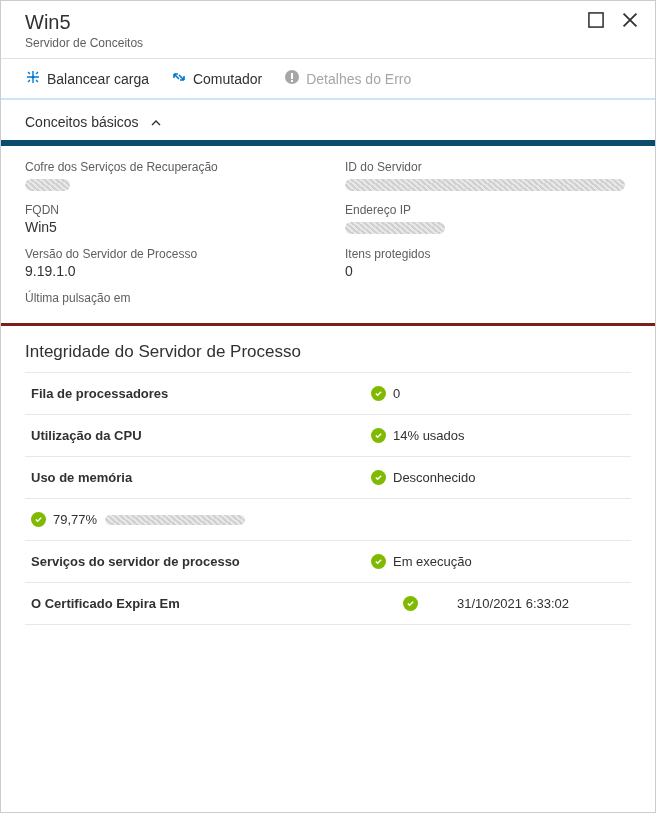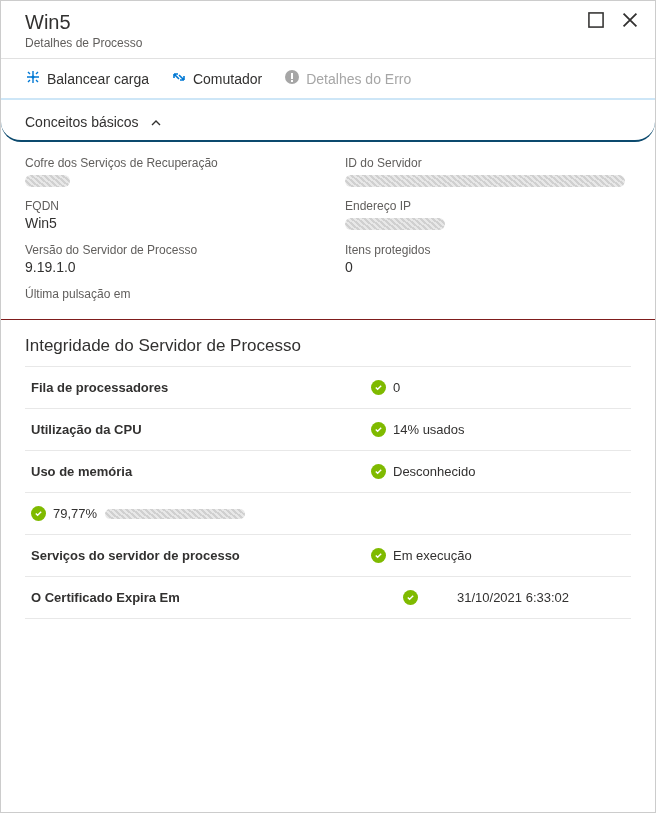--- a/index.html
+++ b/index.html
@@ -42,30 +42,29 @@
     }
     .tb-item.disabled { color: #a6a6a6; cursor: default; }
     .section-header {
       display: flex;
       align-items: flex-end;
       gap: 10px;
       padding: 14px 24px 10px;
       font-size: 14px;
       color: #323130;
       cursor: pointer;
-      border-bottom: 2px solid #0c4a6e;
-      border-radius: 20px;
+      border-bottom: 6px solid #0c4a6e;
     }
     .chevron { width: 14px; height: 14px; }
     .basics-grid {
       display: grid;
       grid-template-columns: 300px 1fr;
       gap: 12px 20px;
       padding: 14px 24px 18px;
-      border-bottom: 1px solid #7f1d1d;
+      border-bottom: 3px solid #7f1d1d;
     }
     .field { display: flex; flex-direction: column; gap: 2px; }
     .field-label { font-size: 12px; color: #605e5c; }
     .field-value { font-size: 14px; color: #323130; }
     .redacted {
       height: 12px;
       background: repeating-linear-gradient(40deg,#d0d0d0,#d0d0d0 2px,#e8e8e8 2px,#e8e8e8 4px);
       border-radius: 6px;
       margin-top: 3px;
     }
@@ -91,21 +90,21 @@
     }
     .ok-icon svg { width: 9px; height: 9px; }
     .hr-redact { width: 140px; height: 10px; background: repeating-linear-gradient(40deg,#d0d0d0,#d0d0d0 2px,#e8e8e8 2px,#e8e8e8 4px); border-radius: 5px; }
   </style>
 </head>
 <body>
 
 <div class="titlebar">
   <div class="title-left">
     <div class="window-title">Win5</div>
-    <div class="window-subtitle">Detalhes de Processo</div>
+    <div class="window-subtitle">Servidor de Conceitos</div>
   </div>
   <div class="window-controls">
     <div class="win-btn">
       <svg viewBox="0 0 14 14">
           <rect x="1.5" y="1.5" width="11" height="11" fill="none" stroke="#323130" stroke-width="1.2"></rect>
         </svg>
     </div>
     <div class="win-btn">
       <svg viewBox="0 0 14 14">
           <path d="M2 2 L12 12 M12 2 L2 12" stroke="#323130" stroke-width="1.4"></path>

